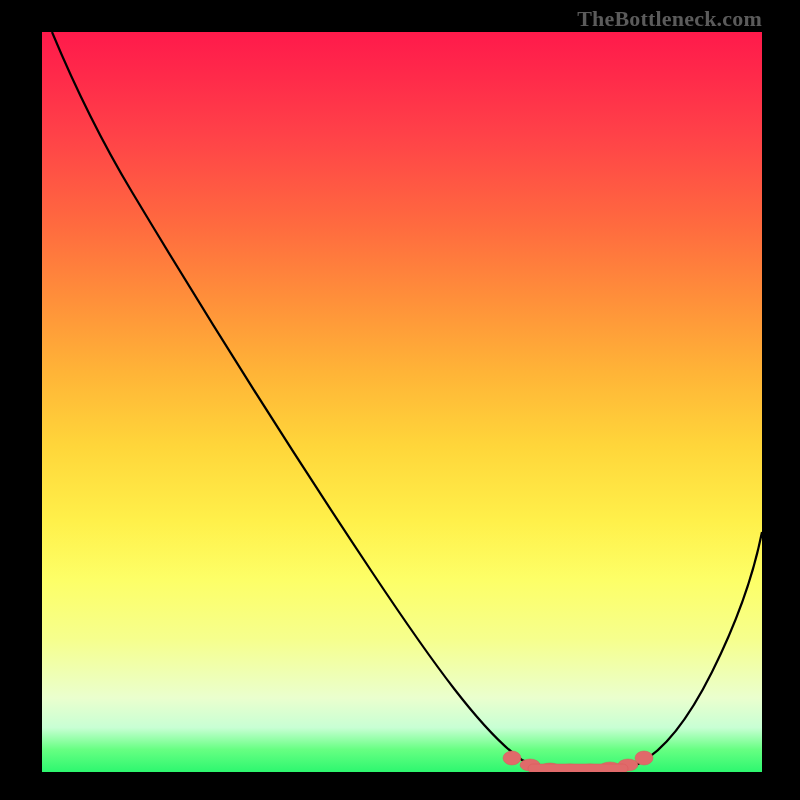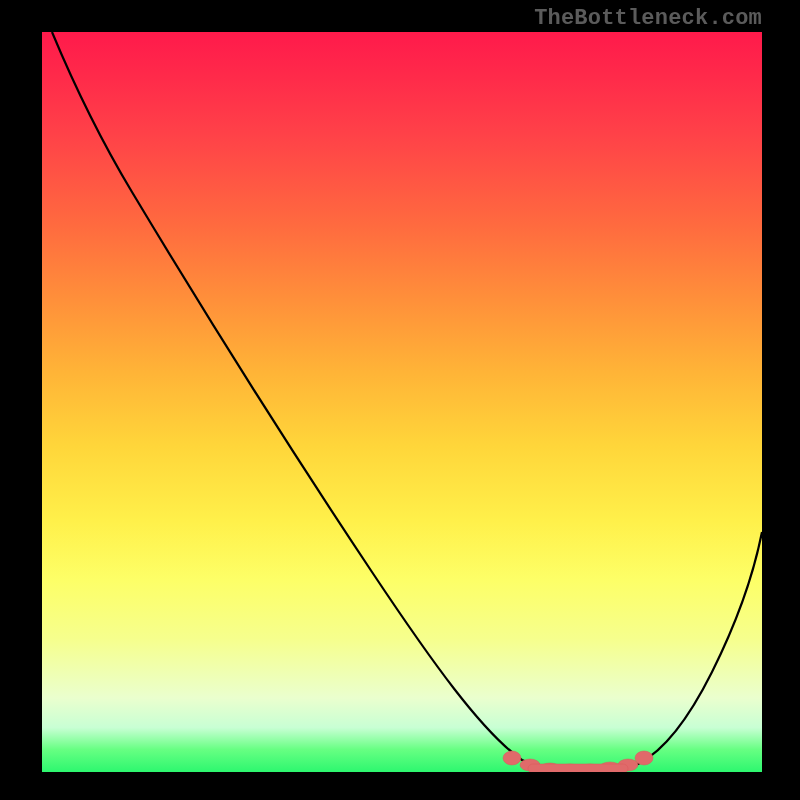--- a/index.html
+++ b/index.html
@@ -46,21 +46,21 @@
       #eaffce 90%,
       #c8ffd4 94%,
       #66ff82 97%,
       #2df76f 100%
     );
   }
   .watermark {
     position: absolute;
     top: 6px;
     right: 38px;
-    font-family: Liberation Mono, monospace;
+    font-family: Liberation Serif, serif;
     font-size: 22px;
     font-weight: 600;
     color: #5b5b5b;
     letter-spacing: 0.2px;
     user-select: none;
   }
   .curve {
     position: absolute;
     left: 0;
     top: 0;

